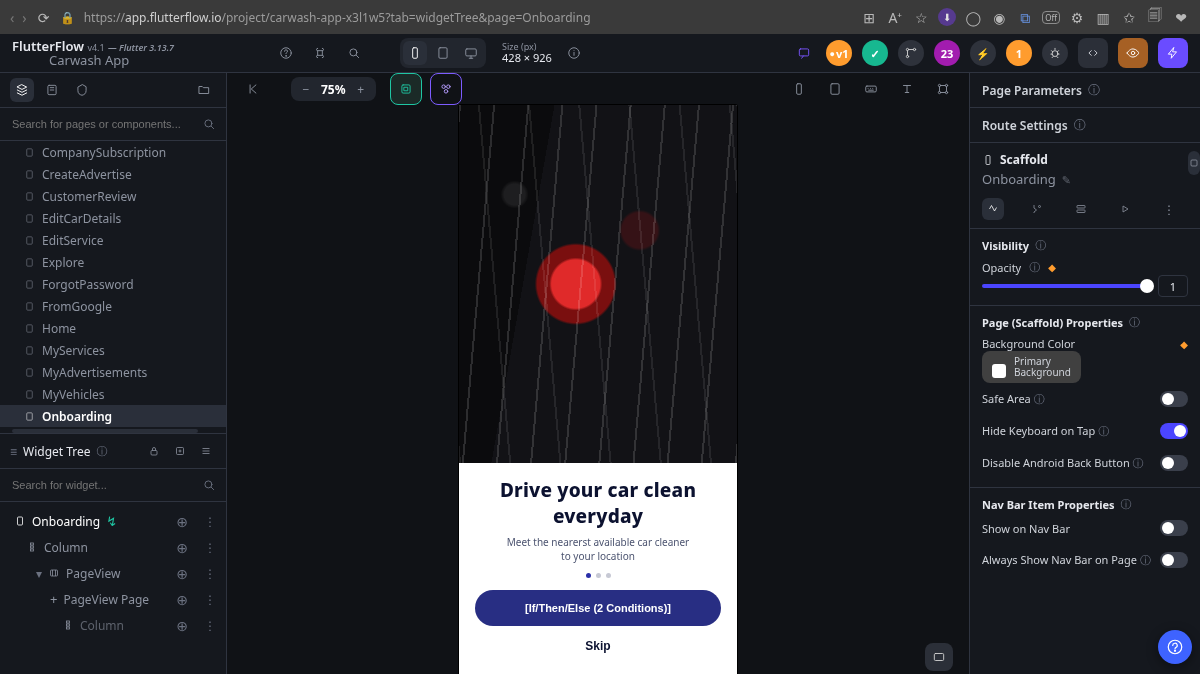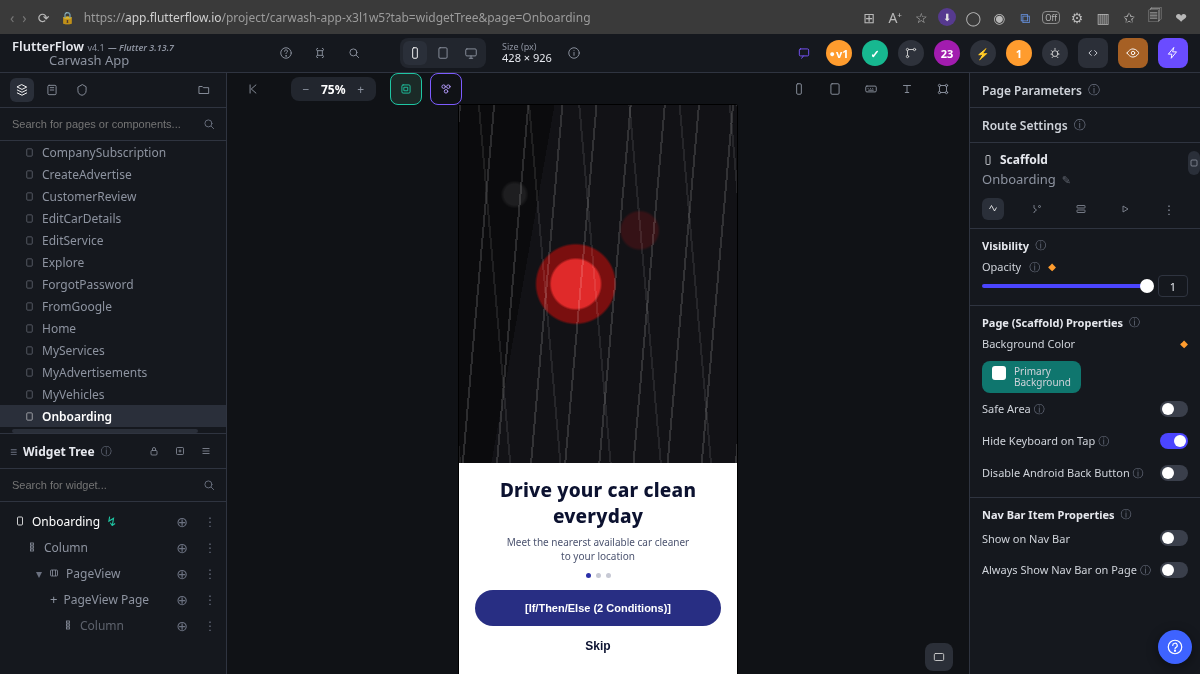--- a/index.html
+++ b/index.html
@@ -74,21 +74,21 @@
   .app{display:flex;height:calc(674px - 34px - 38px);}
   .left{width:226px;background:var(--bg3);border-right:1px solid var(--border);display:flex;flex-direction:column;}
   .lefticons{height:34px;display:flex;align-items:center;gap:6px;padding:0 10px;border-bottom:1px solid var(--border);}
   .lefticons .spacer{flex:1;}
   .leftsearch{height:32px;display:flex;align-items:center;padding:0 10px;border-bottom:1px solid var(--border);gap:6px;}
   .leftsearch input{flex:1;background:transparent;border:0;outline:0;color:var(--text-dim);font-size:11px;}
   .pagelist{flex:0 0 auto;overflow:hidden;}
   .pageitem{display:flex;align-items:center;gap:7px;height:22px;padding:0 24px;color:var(--text-dim);cursor:pointer;}
   .pageitem.active{background:#2a2f3a;color:#fff;font-weight:600;}
   .wtheader{height:34px;border-top:1px solid var(--border);border-bottom:1px solid var(--border);display:flex;align-items:center;padding:0 10px;gap:6px;}
-  .wtheader .title{font-size:12px;font-weight:700;color:#e6e8ee;}
+  .wtheader .title{font-size:12px;font-weight:400;color:#e6e8ee;}
   .wtheader .spacer{flex:1;}
   .wtheader .mini{width:20px;height:20px;}
   .wtsearch{height:32px;display:flex;align-items:center;padding:0 10px;gap:6px;border-bottom:1px solid var(--border);}
   .wtsearch input{flex:1;background:transparent;border:0;outline:0;color:var(--text-dim);font-size:11px;}
   .tree{padding:6px 0;overflow:hidden;}
   .treeitem{display:flex;align-items:center;height:26px;padding:0 10px 0 8px;gap:6px;color:var(--text-dim);cursor:pointer;}
   .treeitem .indent{display:inline-block;}
   .treeitem .add{margin-left:auto;color:var(--text-dimmer);font-size:14px;}
   .treeitem .action{color:var(--teal2);font-size:13px;}
   .treeitem.selected{color:#fff;}
@@ -150,27 +150,27 @@
   .right{width:230px;background:var(--bg3);border-left:1px solid var(--border);display:flex;flex-direction:column;overflow:hidden;}
   .rheader{height:34px;padding:0 12px;display:flex;align-items:center;gap:6px;border-bottom:1px solid var(--border);font-size:12px;font-weight:600;color:#cfd3da;}
   .rheader .info{font-weight:400;color:var(--text-dimmer);}
   .rsection{padding:8px 12px;border-bottom:1px solid var(--border);}
   .sclabel{display:flex;align-items:center;gap:6px;font-size:12px;color:#e6e8ee;font-weight:700;}
   .scname{display:flex;align-items:center;gap:6px;color:var(--text-dim);font-size:13px;margin-top:2px;}
   .scname .edit{font-size:11px;opacity:.6;}
   .rtabs{display:flex;gap:22px;padding:10px 0 0 0;}
   .rtabs .rt{width:22px;height:22px;border-radius:6px;display:flex;align-items:center;justify-content:center;color:var(--text-dim);}
   .rtabs .rt.active{background:#2a2f39;color:#fff;}
-  .fieldrow{display:flex;align-items:flex-start;gap:8px;font-size:11px;color:#cfd3da;margin-top:6px;}
+  .fieldrow{display:flex;align-items:center;gap:8px;font-size:11px;color:#cfd3da;margin-top:6px;}
   .slider{position:relative;height:22px;display:flex;align-items:center;gap:10px;}
   .slider .track{flex:1;height:4px;background:#4b45ff;border-radius:2px;position:relative;}
   .slider .thumb{position:absolute;right:-6px;top:50%;transform:translateY(-50%);width:14px;height:14px;border-radius:50%;background:#fff;}
   .slider .num{width:28px;height:20px;border:1px solid var(--border);border-radius:4px;display:flex;align-items:center;justify-content:center;font-size:11px;color:#e6e8ee;}
   .proplabel{font-size:11px;font-weight:700;color:#e6e8ee;display:flex;align-items:center;gap:6px;}
-  .chipwrap{display:inline-flex;align-items:flex-start;gap:8px;background:#0f766e;border-radius:8px;padding:5px 10px;margin-top:10px;}
+  .chipwrap{display:inline-flex;align-items:flex-end;gap:8px;background:#404040;border-radius:8px;padding:5px 10px;margin-top:0;}
   .chipwrap .sw{width:14px;height:14px;border-radius:3px;background:#fff;}
   .chipwrap .txt{font-size:10px;color:#cfd3da;line-height:1.1;}
   .togglerow{display:flex;align-items:center;justify-content:space-between;font-size:11px;color:#cfd3da;padding:8px 0;}
   .toggle{width:28px;height:16px;border-radius:8px;background:#3a3f4b;position:relative;}
   .toggle.on{background:#4b45ff;}
   .toggle .knob{position:absolute;top:2px;left:2px;width:12px;height:12px;border-radius:50%;background:#fff;}
   .toggle.on .knob{left:14px;}
   .fab{
     position:absolute;right:8px;bottom:10px;width:34px;height:34px;border-radius:50%;
     background:#3e63ff;display:flex;align-items:center;justify-content:center;color:#fff;

